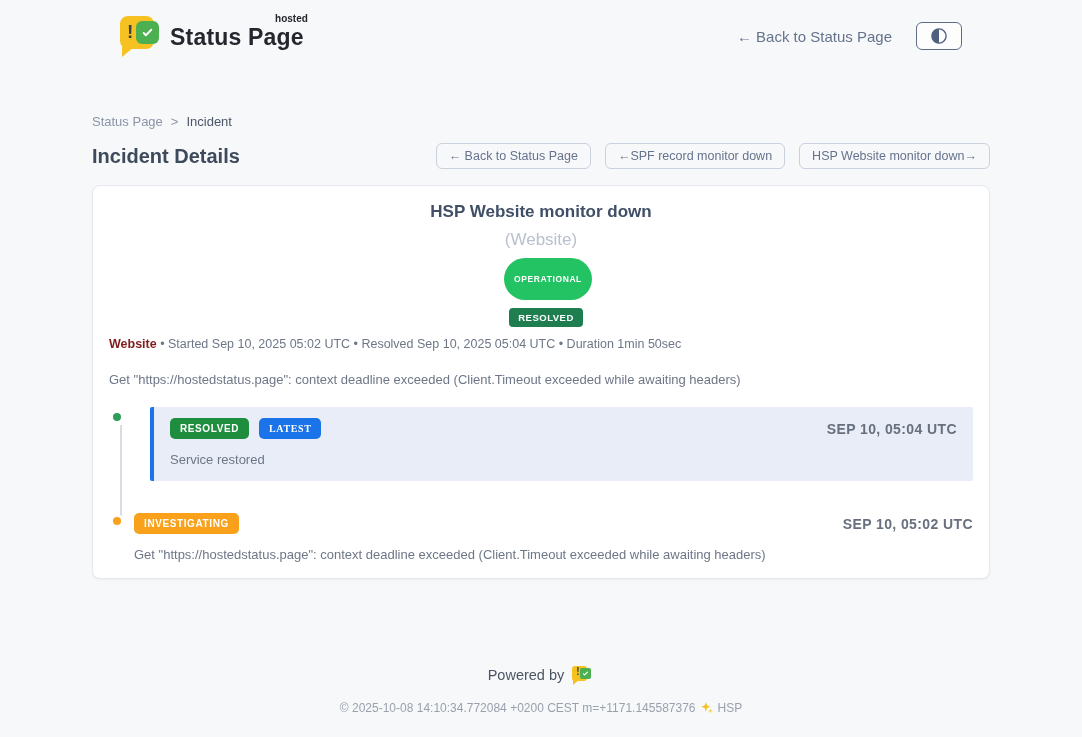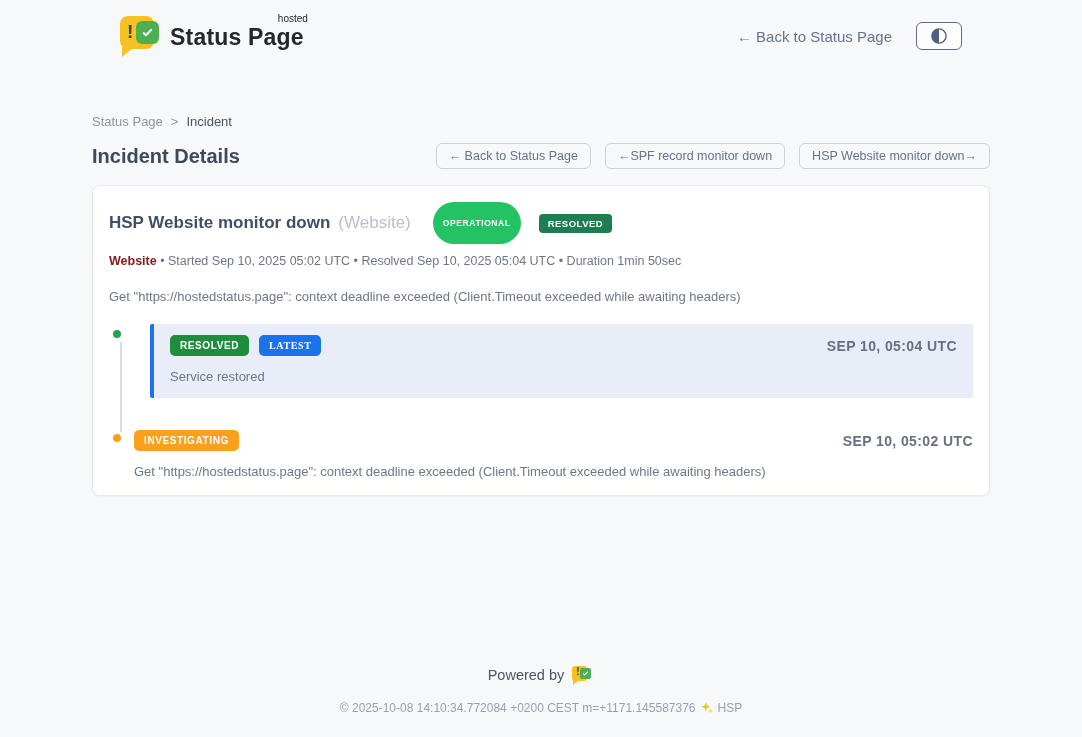--- a/index.html
+++ b/index.html
@@ -13,36 +13,36 @@
   
   .header { display:flex; align-items:center; justify-content:space-between; padding:16px 120px 12px 120px; }
   .logo { display:flex; align-items:flex-start; gap:10px; }
   .logo-mark { position:relative; width:40px; height:40px; }
   .logo-bubble { position:absolute; left:0; top:0; width:34px; height:33px; background:#f6c221; border-radius:8px; display:flex; align-items:center; justify-content:flex-start; }
   .logo-bubble:after { content:""; position:absolute; left:2px; bottom:-8px; width:0; height:0; border-left:12px solid #f6c221; border-bottom:10px solid transparent; }
   .logo-excl { position:absolute; left:7px; top:5px; font-weight:bold; font-size:19px; color:#3f3f46; }
   .logo-check { position:absolute; left:16px; top:5px; width:23px; height:23px; background:#4caf50; border-radius:6px; display:flex; align-items:center; justify-content:center; }
   .logo-text-wrap { position:relative; padding-top:8px; }
   .logo-text { font-size:23px; font-weight:bold; color:#26262e; letter-spacing:0.2px; }
-  .logo-sup { position:absolute; right:-4px; top:-3px; font-size:10px; font-weight:normal; color:#26262e;padding-left:16px; }
+  .logo-sup { position:absolute; right:-4px; top:-3px; font-size:10px; font-weight:bold; color:#26262e;padding-left:16px; }
   .header-right { display:flex; align-items:center; gap:24px; }
   .back-link { color:#66738c; font-size:15px; text-decoration:none; cursor:pointer; }
   .theme-toggle { width:46px; height:28px; border:1px solid #5c6c89; border-radius:6px; background:#fdfdfe; display:flex; align-items:center; justify-content:center; cursor:pointer; }
   
   .main { width:898px; margin:46px auto 0 auto; flex:1; }
   .breadcrumb { font-size:13px; color:#8b95a6; display:flex; gap:8px; align-items:center; }
   .breadcrumb .crumb-link { color:#8b95a6; cursor:pointer; }
   .breadcrumb .crumb-current { color:#4a5568; font-weight:normal; }
   .title-row { display:flex; align-items:center; justify-content:space-between; margin-top:14px; }
   .page-title { font-size:20px; font-weight:bold; color:#3d4a5c; }
   .nav-buttons { display:flex; gap:14px; }
   .nav-btn { border:1px solid #c9d1dc; background:transparent; border-radius:6px; padding:5px 12px; font-size:12.5px; color:#66738c; font-family:inherit; cursor:pointer; white-space:nowrap; }
   
   .card { margin-top:16px; background:#ffffff; border:1px solid #e5e8ee; border-radius:8px; box-shadow:0 1px 2px rgba(20,30,60,0.05); padding:16px; }
-  .card-title-row { display:flex; align-items:center; gap:8px; }
+  .card-title-row { display:flex; align-items:center; gap:8px;flex-direction:column; }
   .incident-title { font-size:17px; font-weight:bold; color:#404f66; }
   .incident-component { font-size:17px; color:#b9c1ce; }
   .badge { display:inline-block; color:#fff; font-weight:bold; }
   .badge-pill { border-radius:999px; font-size:8.5px; letter-spacing:0.6px; padding:16px 10px; margin-left:14px; }
   .badge-rect { border-radius:4px; font-size:9.5px; letter-spacing:0.5px; padding:4px 9px; margin-left:10px; }
   .meta-line { margin-top:10px; font-size:12.5px; color:#6e7787; }
   .meta-line .meta-component { font-weight:bold; color:#7f1d1d; }
   .incident-desc { margin-top:21px; font-size:13px; color:#6e7787; }
   
   .timeline { margin-top:20px; position:relative; }

